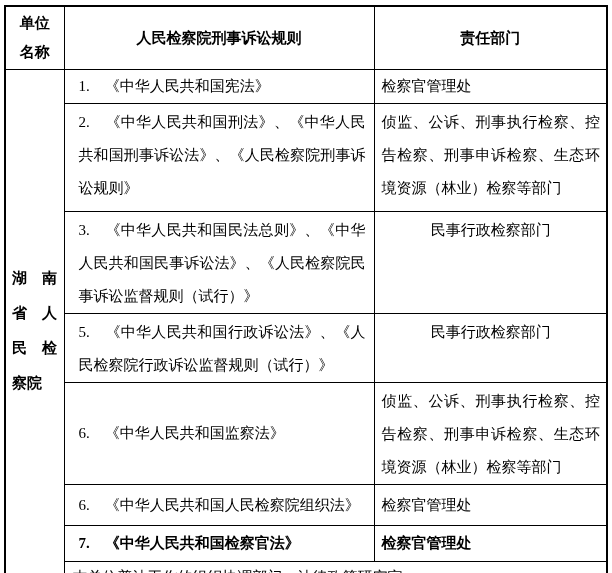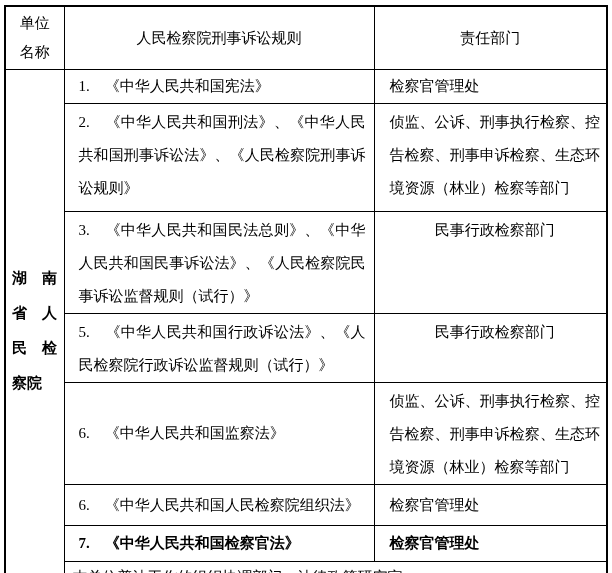--- a/index.html
+++ b/index.html
@@ -30,21 +30,21 @@
   col.c-unit { width: 59px; }
   col.c-law  { width: 310px; }
   col.c-dept { width: 233px; }
   th, td {
     border: 1px solid #000000;
     font-size: 15px;
     color: #000000;
     overflow: hidden;
   }
   th {
-    font-weight: normal;
+    font-weight: bold;
     text-align: center;
     vertical-align: middle;
     padding: 2px 4px;
   }
   th.unit-head {
     white-space: pre-line;
     line-height: 29px;
   }
   tr.header-row { height: 56px; }
   td.unit-cell {
@@ -53,21 +53,21 @@
     text-align: left;
     padding: 0 6px;
     white-space: pre-line;
     line-height: 35px;
   }
   td.law-cell, td.dept-cell {
     vertical-align: middle;
     line-height: 33px;
     padding: 0 8px 0 14px;
   }
-  td.dept-cell { padding: 0 6px 0 15px; margin-left: 27px; }
+  td.dept-cell { padding: 0 6px 0 7px; margin-left: 27px; }
   td.top { vertical-align: top; padding-top: 2px; text-align: center; }
   td.justify { text-align: justify; }
   td.footer-cell {
     vertical-align: middle;
     line-height: 30px;
     padding: 0 8px;
   }
   tr.r1 { height: 31px; }
   tr.r2 { height: 108px; }
   tr.r3 { height: 98px; }

